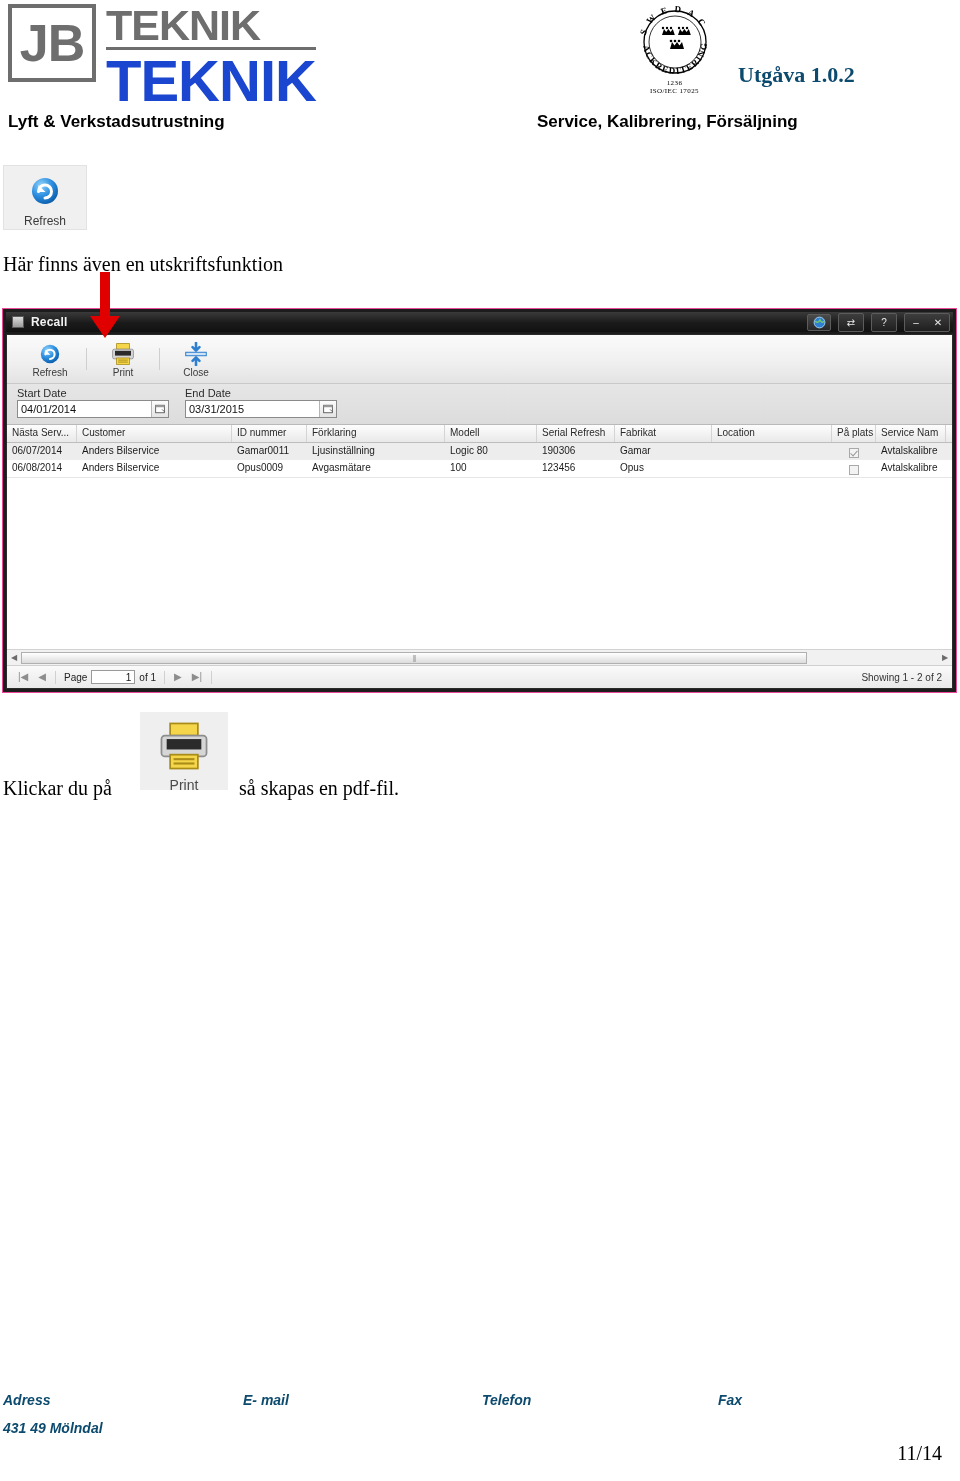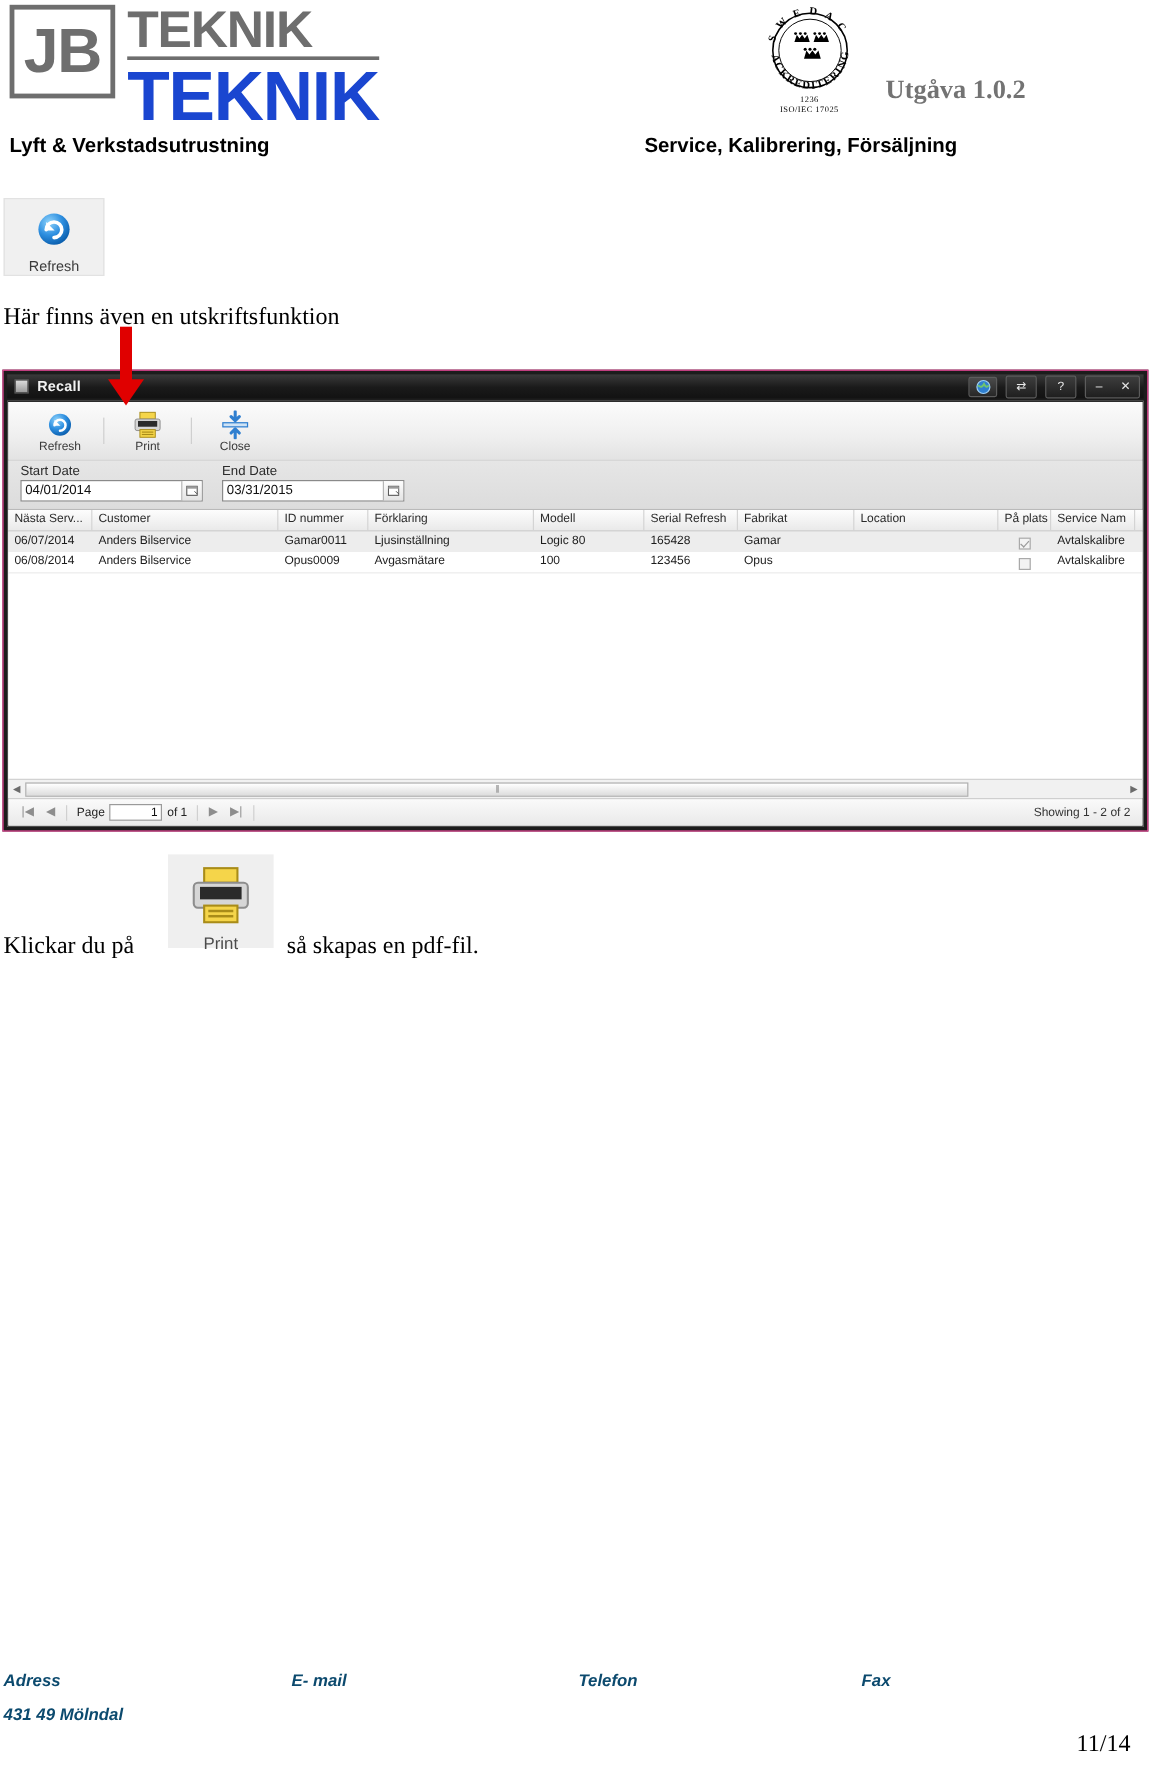--- a/index.html
+++ b/index.html
@@ -78,21 +78,21 @@
     margin-top: 1px;
     letter-spacing: 0.4px;
   }
 
   #utgava {
     position: absolute;
     left: 738px; top: 62px;
     font-family: "Liberation Serif", serif;
     font-weight: bold;
     font-size: 22px;
-    color: #737373;
+    color: #0c4a6e;
   }
 
   #tagline-left {
     position: absolute;
     left: 8px; top: 112px;
     font-weight: bold;
     font-size: 17px;
     color: #000;
   }
   #tagline-right {
@@ -651,21 +651,21 @@
         <div class="cell" style="width:44px">På plats</div>
         <div class="cell" style="width:70px">Service Nam</div>
       </div>
 
       <div class="grid-row alt">
         <div class="cell" style="width:70px">06/07/2014</div>
         <div class="cell" style="width:155px">Anders Bilservice</div>
         <div class="cell" style="width:75px">Gamar0011</div>
         <div class="cell" style="width:138px">Ljusinställning</div>
         <div class="cell" style="width:92px">Logic 80</div>
-        <div class="cell" style="width:78px">165428</div>
+        <div class="cell" style="width:78px">190306</div>
         <div class="cell" style="width:97px">Gamar</div>
         <div class="cell" style="width:120px"></div>
         <div class="cell center" style="width:44px">
           <span class="chk on"></span>
         </div>
         <div class="cell" style="width:70px">Avtalskalibre</div>
       </div>
 
       <div class="grid-row plain">
         <div class="cell" style="width:70px">06/08/2014</div>

